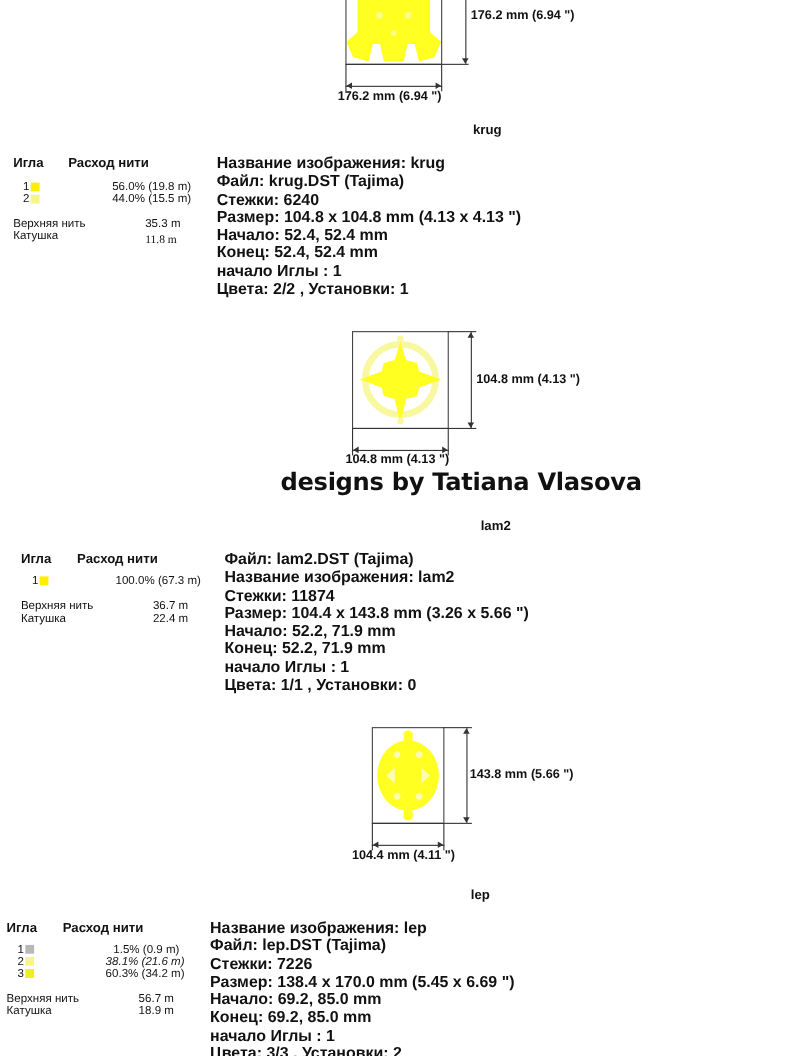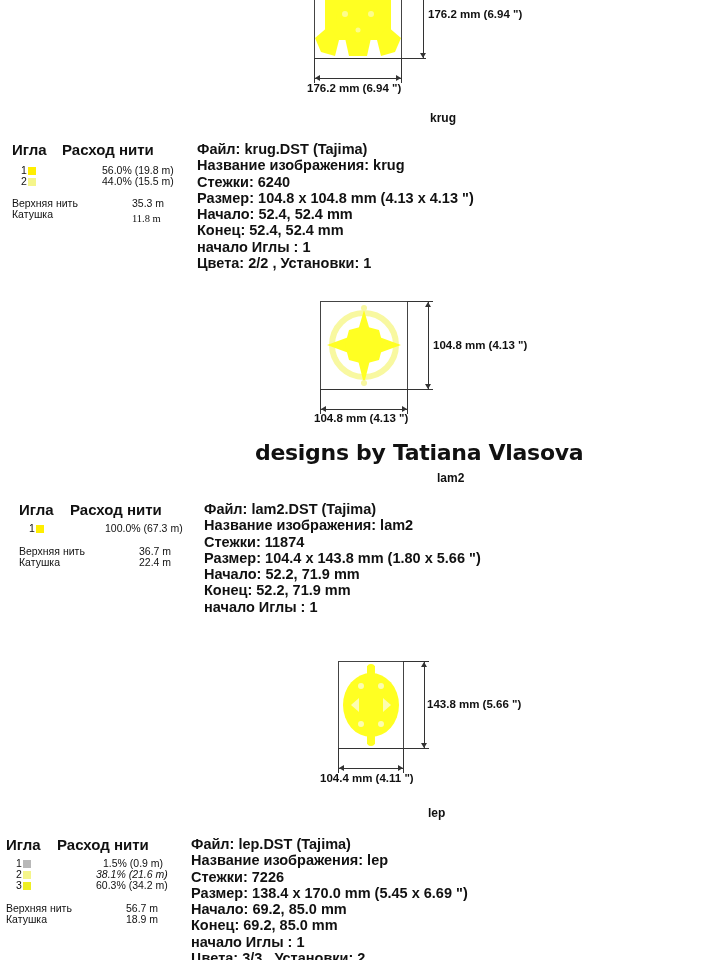--- a/index.html
+++ b/index.html
@@ -1,21 +1,21 @@
 <!DOCTYPE html>
 <html><head>
 <meta charset="utf-8">
 <style>
   html, body { margin:0; padding:0; background:#ffffff; }
   body { width:720px; height:960px; position:relative; overflow:hidden; font-family:"Liberation Sans", sans-serif; color:#111; }
   .abs { position:absolute; }
   .caption { font-weight:bold; font-size:12px; }
   .info { font-weight:bold; font-size:14.5px; line-height:16.3px; white-space:nowrap; }
   .info div { white-space:nowrap; }
-  .thread-head { font-weight:bold; font-size:15px; }
+  .thread-head { font-weight:bold; font-size:12px; }
   .small { font-size:10.5px; line-height:11px; white-space:nowrap; }
   .swatch { display:inline-block; width:8px; height:8px; vertical-align:middle; margin-left:1px; }
   .dim { font-weight:bold; font-size:11.5px; white-space:nowrap; }
   .line { position:absolute; background:#333; }
   .box { position:absolute; border:1px solid #444; box-sizing:border-box; background:#fff; }
   .watermark { font-weight:bold; font-size:22px; font-family:"DejaVu Sans", sans-serif; letter-spacing:-0.3px; }
   .arrowhead-v { position:absolute; width:0; height:0; border-left:3px solid transparent; border-right:3px solid transparent; }
   .arrowhead-h { position:absolute; width:0; height:0; border-top:3px solid transparent; border-bottom:3px solid transparent; }
 </style>
 </head>
@@ -64,22 +64,22 @@
   </div>
   <div class="abs small" style="left:102px; top:176px;">44.0% (15.5 m)</div>
 
   <div class="abs small" style="left:12px; top:198px;">Верхняя нить</div>
   <div class="abs small" style="left:132px; top:198px;">35.3 m</div>
   <div class="abs small" style="left:12px; top:209px;">Катушка</div>
   <div class="abs small" style="left:132px; top:213px;font-family:Liberation Serif, serif;">11.8 m</div>
 </div>
 
 <div class="abs info" style="left:197px; top:141px;">
+  <div>Название изображения: krug</div>
   <div>Файл: krug.DST  (Tajima)</div>
-  <div>Название изображения: krug</div>
   <div>Стежки: 6240</div>
   <div>Размер: 104.8 x 104.8 mm (4.13 x 4.13 ")</div>
   <div>Начало: 52.4, 52.4 mm</div>
   <div>Конец: 52.4, 52.4 mm</div>
   <div>начало Иглы : 1</div>
   <div>Цвета: 2/2 , Установки: 1</div>
 </div>
 
 <div>
   <div class="box" style="left:320px; top:301px; width:88px; height:89px;"></div>
@@ -97,21 +97,21 @@
   <div class="arrowhead-v" style="left:425px; top:384px; border-top:5px solid #333;"></div>
   <div class="line" style="left:320px; top:409px; width:88px; height:1px;"></div>
   <div class="line" style="left:320px; top:390px; width:1px; height:24px;"></div>
   <div class="line" style="left:407px; top:390px; width:1px; height:24px;"></div>
   <div class="arrowhead-h" style="left:321px; top:406px; border-right:5px solid #333;"></div>
   <div class="arrowhead-h" style="left:402px; top:406px; border-left:5px solid #333;"></div>
   <div class="abs dim" style="left:433px; top:339px;">104.8 mm (4.13 ")</div>
   <div class="abs dim" style="left:314px; top:412px;">104.8 mm (4.13 ")</div>
 </div>
 
-<div class="abs watermark" style="left:255px; top:440px;">designs by Tatiana Vlasova</div>
+<div class="abs watermark" style="left:255px; top:426px;">designs by Tatiana Vlasova</div>
 
 <div class="abs caption" style="left:437px; top:471px;">lam2</div>
 
 <div>
   <div class="abs thread-head" style="left:19px; top:501px;">Игла</div>
   <div class="abs thread-head" style="left:70px; top:501px;">Расход нити</div>
 
   <div class="abs small" style="left:29px; top:523px;">
     <span>1</span><span class="swatch" style="background:#ffee00;"></span>
   </div>
@@ -120,24 +120,25 @@
   <div class="abs small" style="left:19px; top:546px;">Верхняя нить</div>
   <div class="abs small" style="left:139px; top:546px;">36.7 m</div>
   <div class="abs small" style="left:19px; top:557px;">Катушка</div>
   <div class="abs small" style="left:139px; top:557px;">22.4 m</div>
 </div>
 
 <div class="abs info" style="left:204px; top:501px;">
   <div>Файл: lam2.DST  (Tajima)</div>
   <div>Название изображения: lam2</div>
   <div>Стежки: 11874</div>
-  <div>Размер: 104.4 x 143.8 mm (1.80 x 5.66 ")</div>
+  <div>Размер: 104.4 x 143.8 mm (3.26 x 5.66 ")</div>
   <div>Начало: 52.2, 71.9 mm</div>
   <div>Конец: 52.2, 71.9 mm</div>
   <div>начало Иглы : 1</div>
+  <div>Цвета: 1/1 , Установки: 0</div>
 </div>
 
 <div>
   <div class="box" style="left:338px; top:661px; width:66px; height:88px;"></div>
   <svg class="abs" style="left:339px; top:662px;" width="64" height="86" viewBox="0 0 64 86">
     <ellipse cx="32" cy="43" rx="28" ry="32" fill="#ffff22"></ellipse>
     <rect x="28" y="4" width="8" height="78" fill="#ffff22"></rect>
     <circle cx="32" cy="6" r="4" fill="#ffff22"></circle>
       <circle cx="32" cy="80" r="4" fill="#ffff22"></circle>
     <g fill="#fdfdb0">
@@ -182,21 +183,21 @@
   </div>
   <div class="abs small" style="left:96px; top:880px;">60.3% (34.2 m)</div>
 
   <div class="abs small" style="left:6px; top:903px;">Верхняя нить</div>
   <div class="abs small" style="left:126px; top:903px;">56.7 m</div>
   <div class="abs small" style="left:6px; top:914px;">Катушка</div>
   <div class="abs small" style="left:126px; top:914px;">18.9 m</div>
 </div>
 
 <div class="abs info" style="left:191px; top:836px;">
+  <div>Название изображения: lep</div>
   <div>Файл: lep.DST  (Tajima)</div>
-  <div>Название изображения: lep</div>
   <div>Стежки: 7226</div>
   <div>Размер: 138.4 x 170.0 mm (5.45 x 6.69 ")</div>
   <div>Начало: 69.2, 85.0 mm</div>
   <div>Конец: 69.2, 85.0 mm</div>
   <div>начало Иглы : 1</div>
   <div>Цвета: 3/3 , Установки: 2</div>
 </div>
 
 </body></html>

